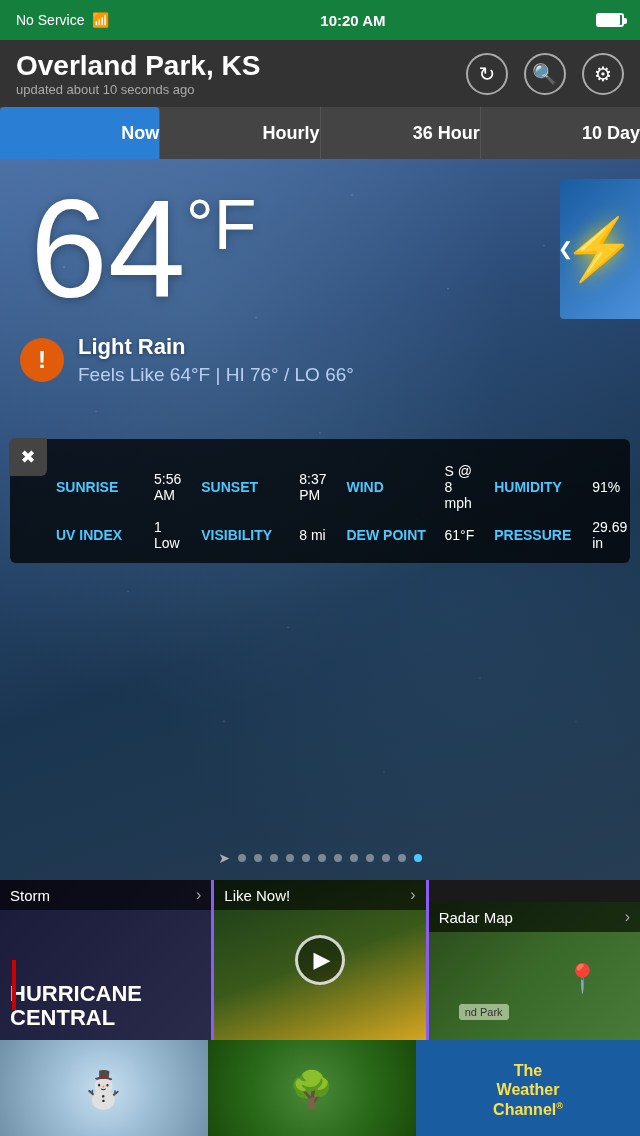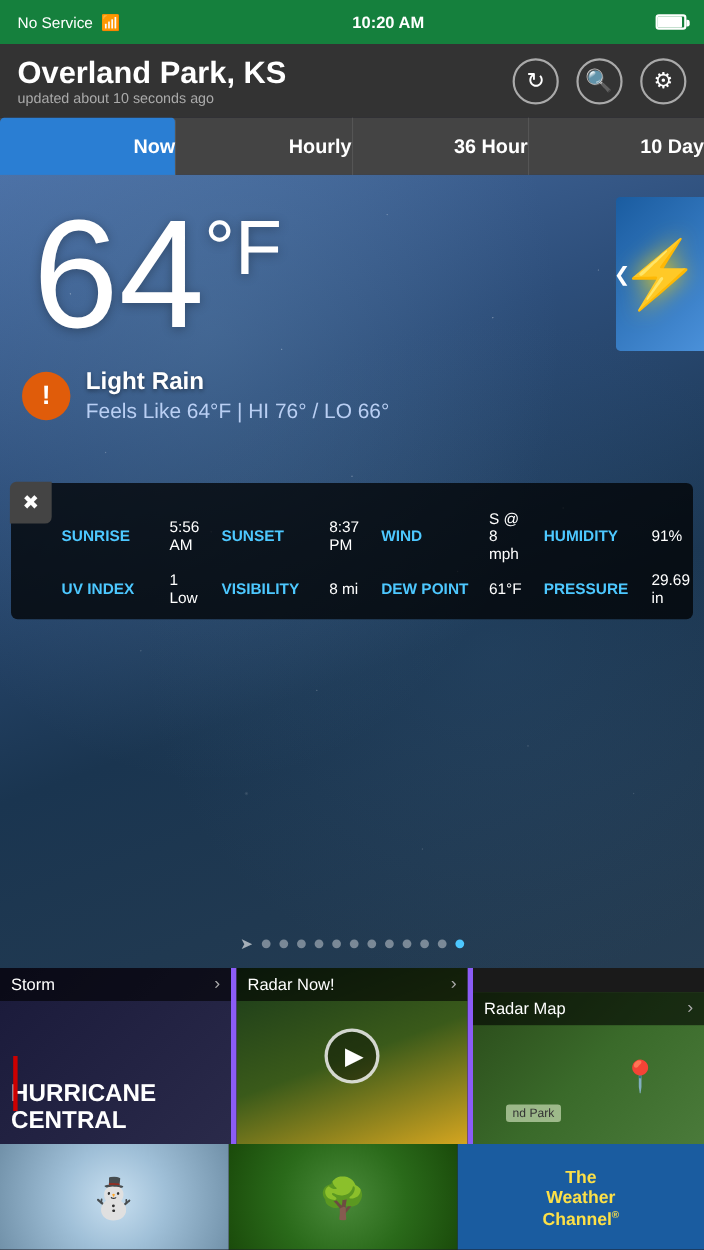--- a/index.html
+++ b/index.html
@@ -297,21 +297,21 @@
       width: 640px;
       height: 160px;
       display: flex;
       background: #1a1a1a;
     }
     .card {
       flex: 1;
       position: relative;
       overflow: hidden;
       cursor: pointer;
-      border-right: 5px solid #8b5cf6;
+      border-right: 3px solid #8b5cf6;
     }
     .card:last-child { border-right: none; margin-top: 22px; }
     .card-label {
       position: absolute;
       top: 0; left: 0; right: 0;
       background: rgba(0,0,0,0.6);
       color: white;
       font-size: 15px;
       font-weight: 500;
       padding: 6px 10px;
@@ -566,21 +566,21 @@
       <span class="card-arrow">›</span>
     </div>
     <div class="hurricane-card-bg">
       <div class="hurricane-red-bar"></div>
       <div class="hurricane-title">HURRICANE CENTRAL</div>
     </div>
   </div>
 
   <div class="card">
     <div class="card-label">
-      <span>Radar Now!</span>
+      <span>Like Now!</span>
       <span class="card-arrow">›</span>
     </div>
     <div class="watch-card-bg">
       <div class="play-button">▶</div>
     </div>
   </div>
 
   <div class="card">
     <div class="card-label">
       <span>Radar Map</span>

